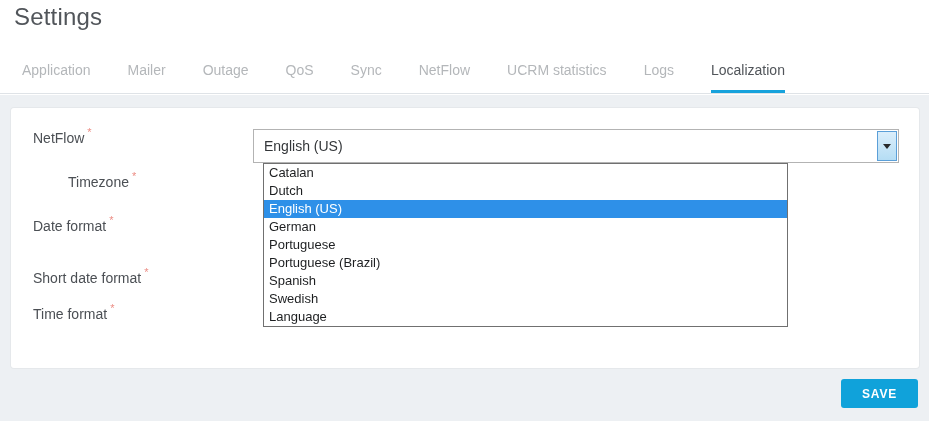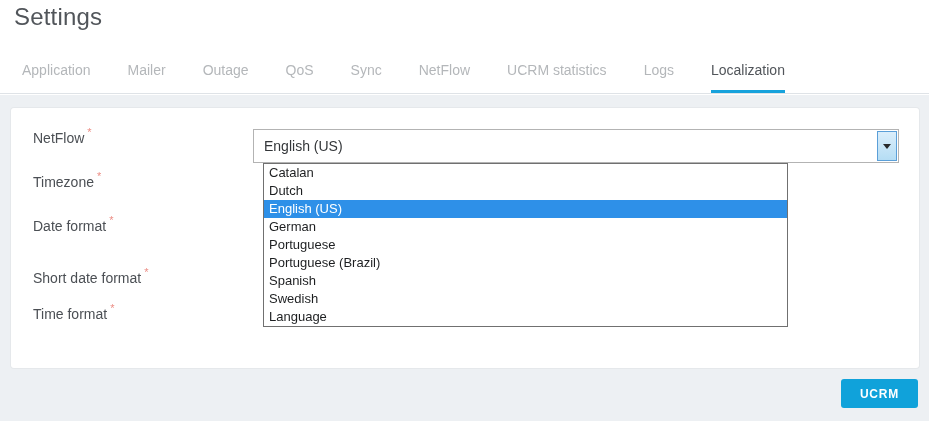--- a/index.html
+++ b/index.html
@@ -121,21 +121,21 @@
         <div class="tab">Logs</div>
         <div class="tab active">Localization</div>
       </div>
   </div>
 
   <div class="content">
     <div class="card">
 
       <div id="form-labels">
           <div class="field-label" style="top: 22px;"><span>NetFlow</span><span class="required-asterisk">*</span></div>
-          <div class="field-label" style="top: 66px;"><span>Timezone</span><span class="required-asterisk">*</span></div>
+          <div class="field-label" style="top: 66px; margin-left: 35px;"><span>Timezone</span><span class="required-asterisk">*</span></div>
           <div class="field-label" style="top: 110px;"><span>Date format</span><span class="required-asterisk">*</span></div>
           <div class="field-label" style="top: 162px;"><span>Short date format</span><span class="required-asterisk">*</span></div>
           <div class="field-label" style="top: 198px;"><span>Time format</span><span class="required-asterisk">*</span></div>
         </div>
 
       <div class="select-control">
         <span class="select-value">English (US)</span>
         <span class="select-arrow-btn">
           <span class="arrow-glyph"></span>
         </span>
@@ -149,15 +149,15 @@
           <div class="dropdown-option">Portuguese</div>
           <div class="dropdown-option">Portuguese (Brazil)</div>
           <div class="dropdown-option">Spanish</div>
           <div class="dropdown-option">Swedish</div>
           <div class="dropdown-option">Language</div>
         </div>
 
     </div>
   </div>
 
-  <button class="save-button">UCRM</button>
+  <button class="save-button">SAVE</button>
 
 </div>
 
 </body></html>

